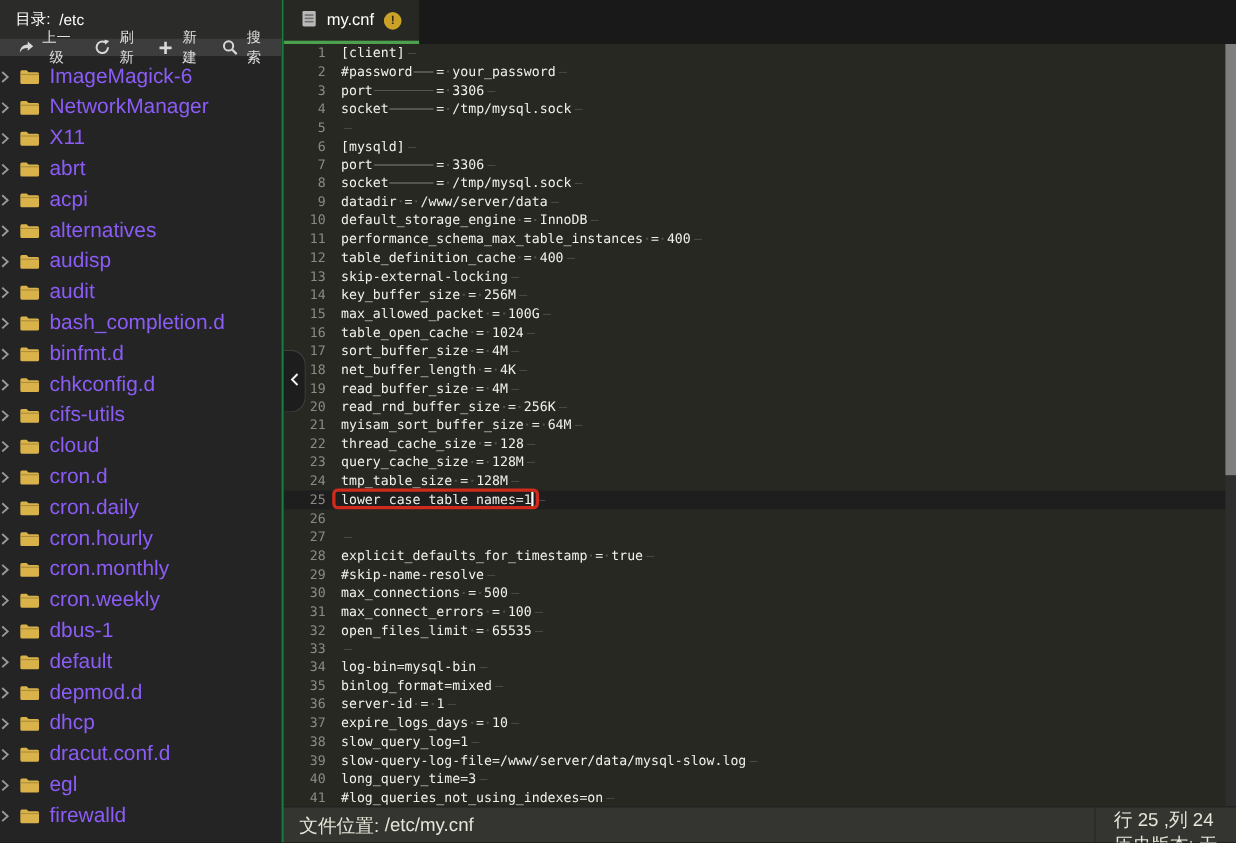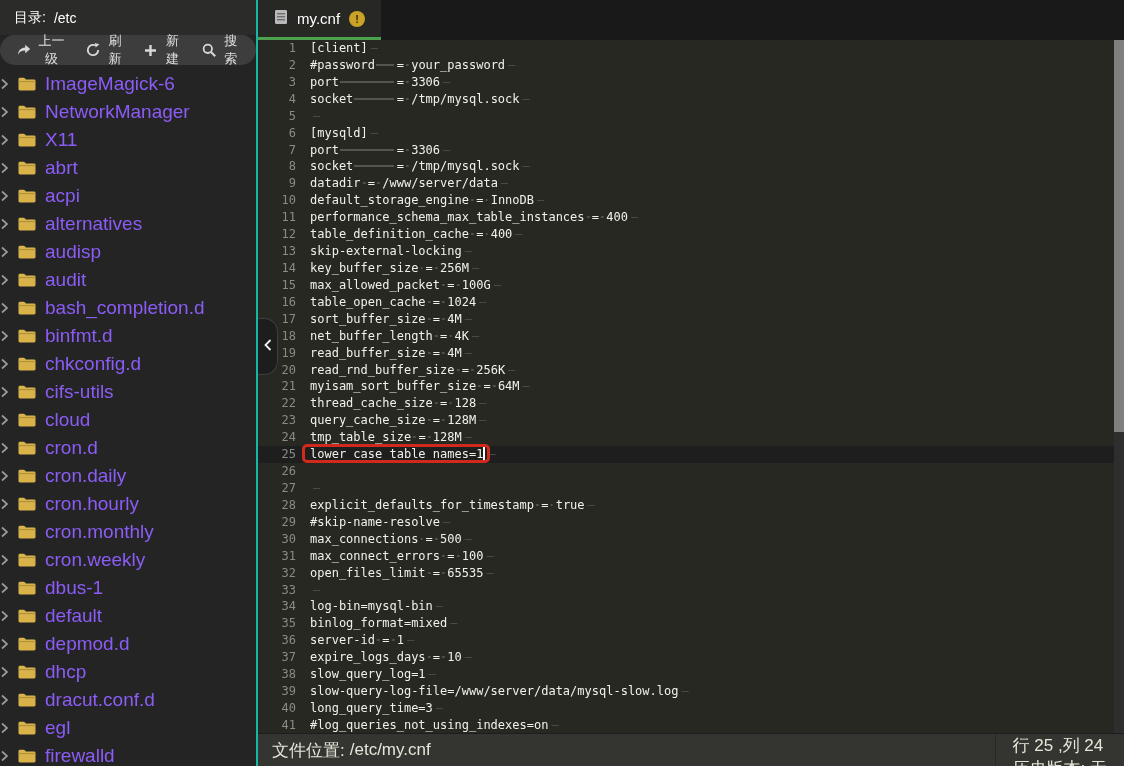--- a/index.html
+++ b/index.html
@@ -2,25 +2,25 @@
 <html style="--green: #4da14d; --folder: #d9b34a; --badge: #c9a227; --red: #cf2a1b;"><head>
 <meta charset="utf-8">
 <style>
   html,body{margin:0;padding:0;background:#1b1b1b;}
   body{width:1124px;height:766px;overflow:hidden;font-family:"Liberation Sans",sans-serif;
        -webkit-font-smoothing:antialiased;}
   .app{display:flex;width:1124px;height:766px;}
 
   
   .sidebar{width:258px;flex:none;background:#242424;display:flex;flex-direction:column;
-           border-right:2px solid #14b8a6;box-sizing:border-box;}
+           border-right:2px solid #15803d;box-sizing:border-box;}
   .sidebar-header{height:35px;flex:none;background:#2b2b29;color:#ffffff;display:flex;
                   align-items:center;gap:8px;padding:0 14px;font-size:14px;}
-  .sidebar-toolbar{height:30px;flex:none;background:#3d3d3d;display:flex;align-items:center;
-                   padding:0 6px;border-radius:15px;}
+  .sidebar-toolbar{height:16px;flex:none;background:#3d3d3d;display:flex;align-items:center;
+                   padding:0 6px;}
   .tool-btn{display:flex;align-items:center;gap:6px;color:#e0e0e0;font-size:13px;background:none;
             border:none;padding:0 10px;height:100%;cursor:pointer;font-family:inherit;}
   .tool-btn .ic{display:flex;align-items:center;}
   .folder-list{flex:1;overflow:hidden;padding-top:5px;}
   .folder-item{height:28px;display:flex;align-items:center;gap:9px;padding-left:0;
                color:#8b5cf6;font-size:19px;cursor:pointer;white-space:nowrap;}
   .folder-item .chev{display:flex;width:9px;flex:none;}
   .folder-item .fico{display:flex;flex:none;}
 
   

